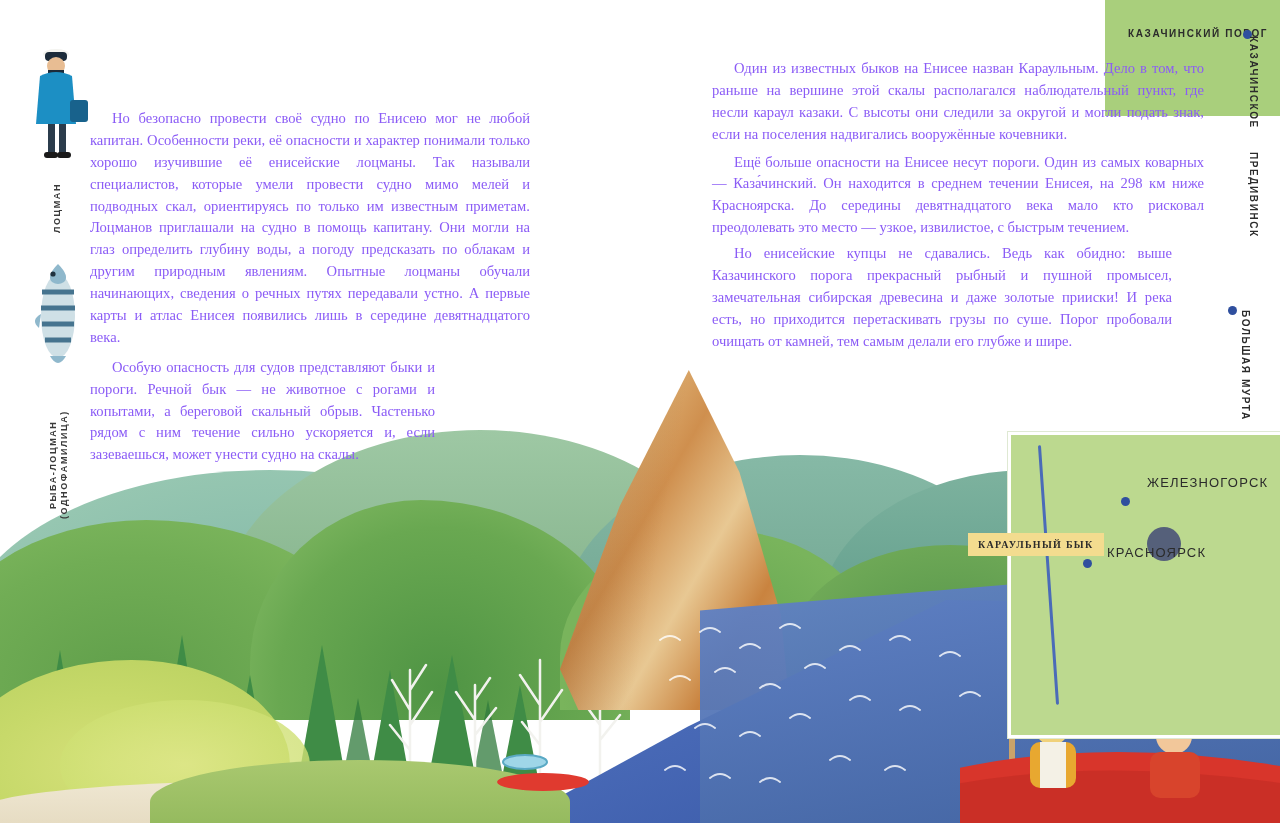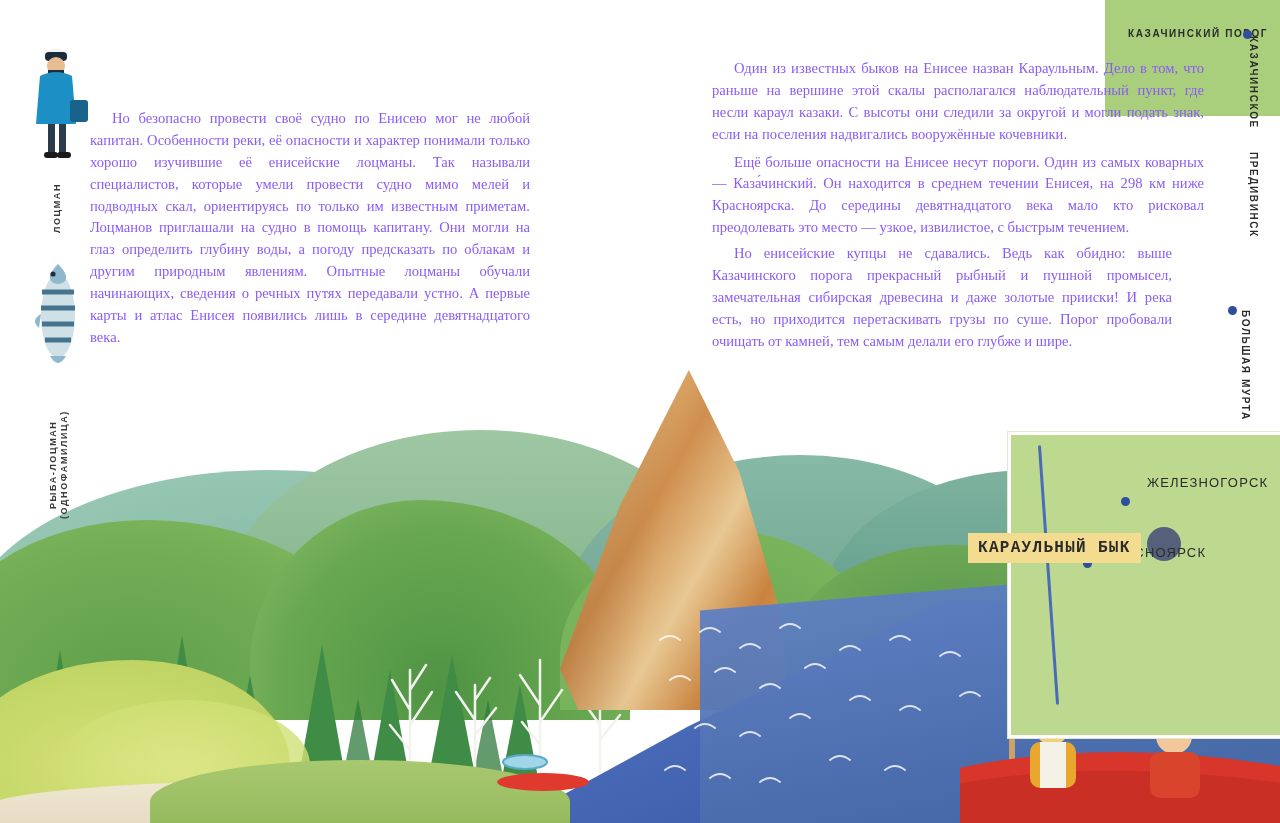--- a/index.html
+++ b/index.html
@@ -134,21 +134,21 @@
     border-radius:2px;
   }
   .map-dot{position:absolute;width:9px;height:9px;border-radius:50%;background:#2f4f9e;}
   .map-big-dot{position:absolute;width:34px;height:34px;border-radius:50%;background:#55607a;}
   .map-label{
     position:absolute;font-family:"Liberation Sans",sans-serif;
     font-size:13px;letter-spacing:1.2px;color:#2b2b2b;font-weight:400;
   }
   .map-callout{
     position:absolute;background:#f3dc8f;color:#2b2b2b;
-    font-family:Liberation Mono, monospace;font-size:16px;letter-spacing:1.3px;
+    font-family:Liberation Serif, serif;font-size:10px;letter-spacing:1.3px;
     font-weight:700;padding:6px 10px;white-space:nowrap;
   }
 
   
   .top-map{
     position:absolute;left:1105px;top:-4px;width:180px;height:120px;
     background:#a9cf7c;
   }
   .top-map-label{
     position:absolute;font-family:"Liberation Sans",sans-serif;
@@ -341,20 +341,21 @@
       <circle cx="25" cy="16" r="2.6" fill="#20323f"></circle>
       <path d="M22,98 q8,14 16,0 z" fill="#8fb8cc"></path>
       <path d="M13,56 q-11,6 -2,14 z" fill="#8fb8cc"></path>
     </svg>
   </div>
   <div class="side-cap" style="left:48px;top:400px;height:130px;">РЫБА-ЛОЦМАН (ОДНОФАМИЛИЦА)</div>
 
 
   <div class="col col-left">
     <p class="p1">Но безопасно провести своё судно по Енисею мог не любой капитан. Особенности реки, её опасности и характер понимали только хорошо изучившие её енисейские лоцманы. Так называли специалистов, которые умели провести судно мимо мелей и подводных скал, ориентируясь по только им известным приметам. Лоцманов приглашали на судно в помощь капитану. Они могли на глаз определить глубину воды, а погоду предсказать по облакам и другим природным явлениям. Опытные лоцманы обучали начинающих, сведения о речных путях передавали устно. А первые карты и атлас Енисея появились лишь в середине девятнадцатого века.</p>
+    <p class="p3" style="margin-top:8px;">Особую опасность для судов представляют быки и пороги. Речной бык — не животное с рогами и копытами, а береговой скальный обрыв. Частенько рядом с ним течение сильно ускоряется и, если зазеваешься, может унести судно на скалы.</p>
   </div>
 
   <div class="col col-right">
     <p>Один из известных быков на Енисее назван Караульным. Дело в том, что раньше на вершине этой скалы располагался наблюдательный пункт, где несли караул казаки. С высоты они следили за округой и могли подать знак, если на поселения надвигались вооружённые кочевники.</p>
     <p style="margin-top:6px;">Ещё больше опасности на Енисее несут пороги. Один из самых коварных — Каза́чинский. Он находится в среднем течении Енисея, на 298 км ниже Красноярска. До середины девятнадцатого века мало кто рисковал преодолевать это место — узкое, извилистое, с быстрым течением.</p>
     <p class="p3" style="margin-top:4px;">Но енисейские купцы не сдавались. Ведь как обидно: выше Казачинского порога прекрасный рыбный и пушной промысел, замечательная сибирская древесина и даже золотые прииски! И река есть, но приходится перетаскивать грузы по суше. Порог пробовали очищать от камней, тем самым делали его глубже и шире.</p>
   </div>
 
 </div>
 

